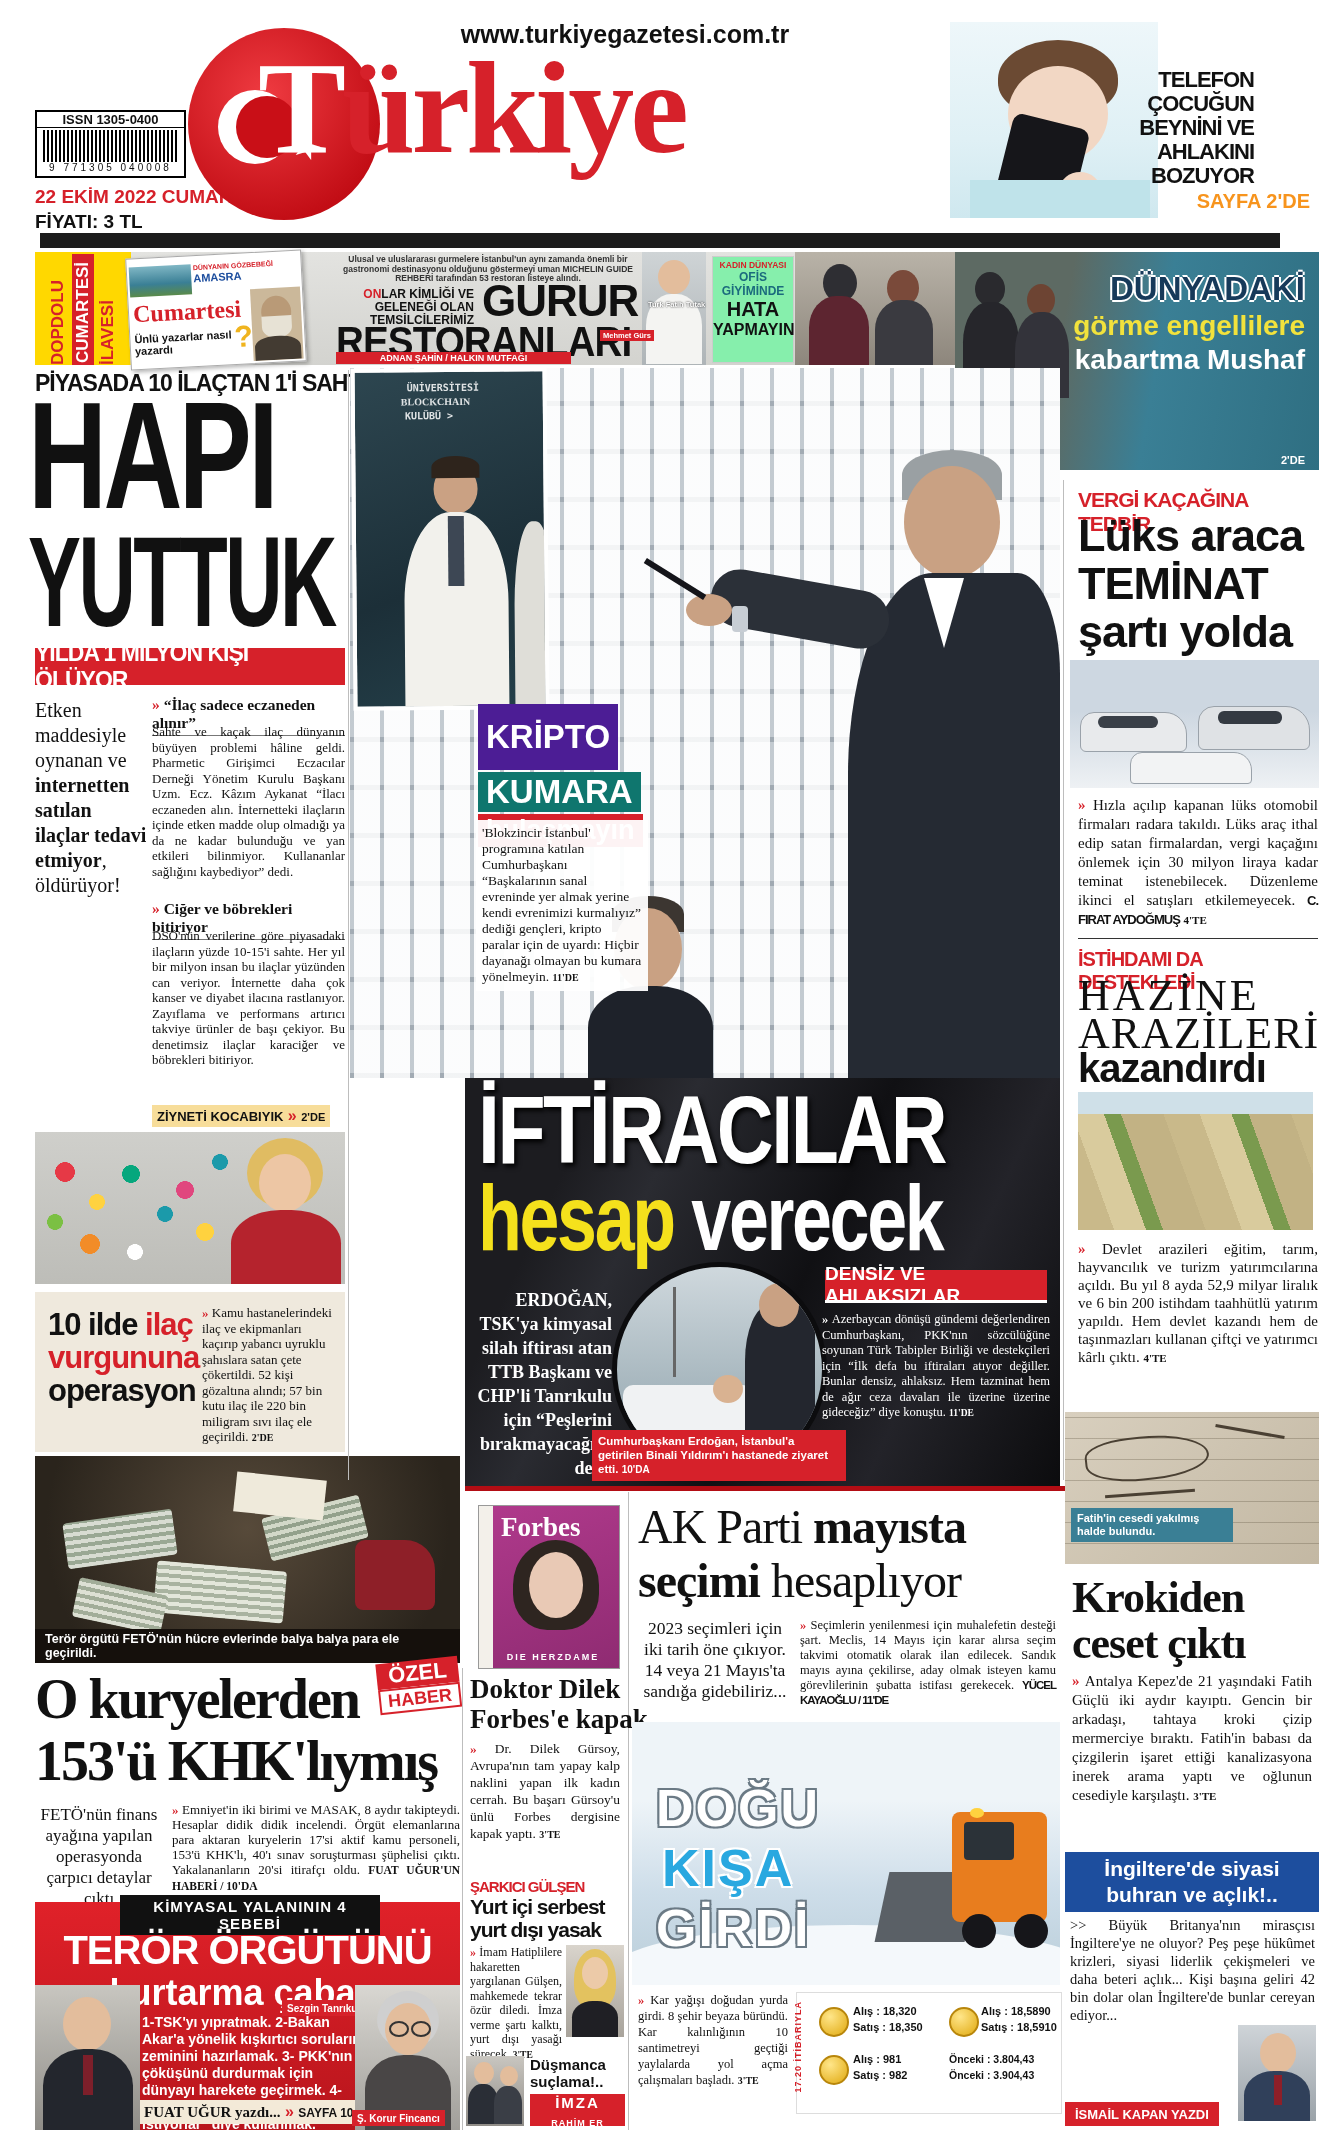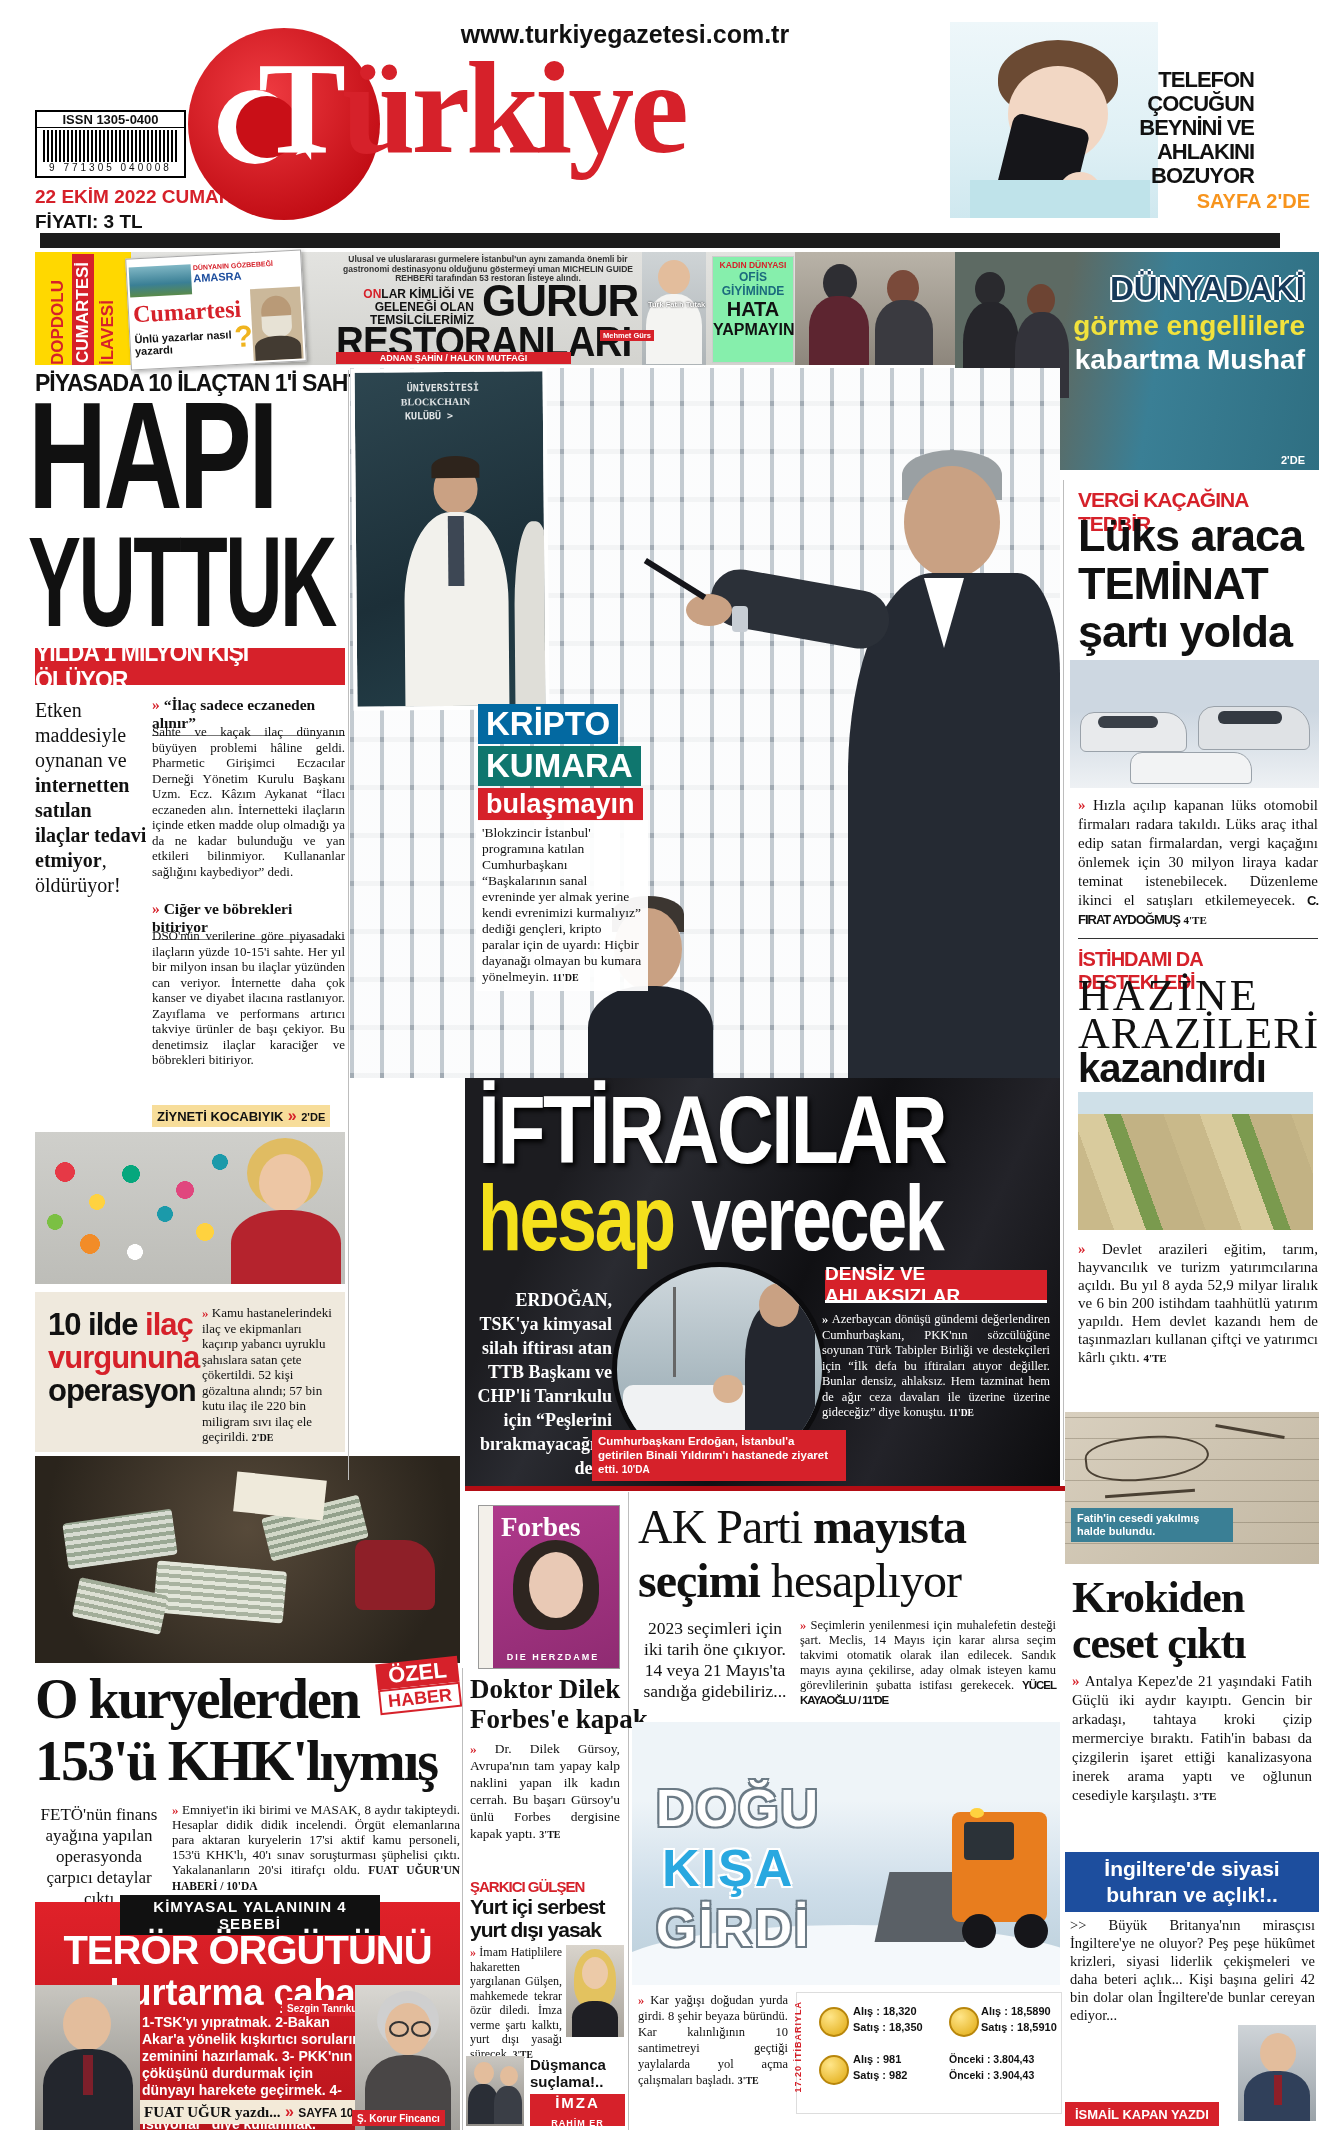--- a/index.html
+++ b/index.html
@@ -170,20 +170,21 @@
   <span class="b" style="font-size:10px">2'DE</span>
 </div>
 
 <div class="photo" style="left:35px;top:1456px;width:425px;height:207px;background:radial-gradient(circle at 50% 35%,#574a3a,#2a241c 80%)">
   <div style="position:absolute;left:30px;top:60px;width:110px;height:46px;border-radius:4px;transform:rotate(-8deg);background:rep;background:repeating-linear-gradient(0deg,#d8dcd2 0 4px,#9aa894 4px 8px)"></div>
   <div style="position:absolute;left:120px;top:110px;width:130px;height:52px;border-radius:4px;transform:rotate(5deg);background:repeating-linear-gradient(0deg,#e3e6da 0 4px,#a9b3a0 4px 8px)"></div>
   <div style="position:absolute;left:230px;top:50px;width:100px;height:44px;border-radius:4px;transform:rotate(-14deg);background:repeating-linear-gradient(0deg,#d2d8c8 0 4px,#93a18c 4px 8px)"></div>
   <div style="position:absolute;left:40px;top:130px;width:90px;height:40px;border-radius:4px;transform:rotate(12deg);background:repeating-linear-gradient(0deg,#dde0d4 0 4px,#a2ad99 4px 8px)"></div>
   <div style="position:absolute;left:320px;top:84px;width:80px;height:70px;border-radius:10px 30px 8px 8px;background:#8e1f28"></div>
   <div style="position:absolute;left:200px;top:20px;width:90px;height:40px;background:#efeadb;transform:rotate(6deg)"></div>
+  <div class="b wh" style="position:absolute;left:0;bottom:0;width:100%;box-sizing:border-box;background:#15100c;padding:3px 10px;font-size:12.5px">Terör örgütü FETÖ'nün hücre evlerinde balya balya para ele geçirildi.</div>
 </div>
 
 <div class="abs serif b" style="left:35px;top:1668px;font-size:56px;line-height:62px;letter-spacing:-2px">O kuryelerden</div>
 <div class="abs serif b" style="left:35px;top:1730px;font-size:56px;line-height:62px;letter-spacing:-2px">153'ü KHK'lıymış</div>
 <div class="abs" style="left:378px;top:1660px;width:82px;height:56px;transform:rotate(-6deg);text-align:center">
   <div class="b wh" style="background:#d6212a;font-size:22px">ÖZEL</div>
   <div class="b red" style="background:#fff;border:2px solid #d6212a;font-size:18px">HABER</div>
 </div>
 <div class="abs serif ctr" style="left:35px;top:1804px;width:128px;font-size:17px;line-height:21px">FETÖ'nün finans ayağına yapılan operasyonda çarpıcı detaylar çıktı</div>
 <div class="abs serif just chev" style="left:172px;top:1802px;width:288px;font-size:13px;line-height:15px">
@@ -240,21 +241,21 @@
   <div class="b wh" style="position:absolute;left:46px;top:24px;font-size:10px;opacity:.85;font-family:Liberation Serif, serif">BLOCKCHAIN</div>
   <div class="b wh" style="position:absolute;left:50px;top:38px;font-size:10px;opacity:.85;font-family:'DejaVu Sans Mono',monospace">KULÜBÜ &gt;</div>
   <div class="head" style="left:78px;top:92px;width:44px;height:50px;background:#caa183"></div>
   <div style="position:absolute;left:76px;top:84px;width:48px;height:22px;border-radius:50% 50% 0 0;background:#2e241c"></div>
   <div class="torso" style="left:48px;top:140px;width:104px;height:200px;background:#f2f1ec"></div>
   <div style="position:absolute;left:92px;top:144px;width:16px;height:70px;background:#3d4754"></div>
   <div class="torso" style="left:158px;top:150px;width:40px;height:190px;background:#dfded8"></div>
 </div>
 
 <div class="abs" style="left:478px;top:704px">
-  <div class="b wh" style="background:#0369a1;display:inline-block;font-size:33px;padding:1px 8px">KRİPTO</div><br>
+  <div class="b wh" style="background:#4c1d95;display:inline-block;font-size:33px;padding:14px 8px">KRİPTO</div><br>
   <div class="b wh" style="background:#0f766e;display:inline-block;font-size:33px;padding:1px 8px;margin-top:2px">KUMARA</div><br>
   <div class="b wh" style="background:#d6212a;display:inline-block;font-size:27px;padding:1px 8px;margin-top:2px">bulaşmayın</div>
 </div>
 <div class="abs serif" style="left:476px;top:820px;width:160px;background:rgba(255,255,255,.95);padding:5px 6px;font-size:13.5px;line-height:16px">
   <span>'Blokzincir İstanbul' programına katılan Cumhurbaşkanı “Başkalarının sanal evreninde yer almak yerine kendi evrenimizi kurmalıyız” dediği gençleri, kripto paralar için de uyardı: Hiçbir dayanağı olmayan bu kumara yönelmeyin.</span>
   <span class="b" style="font-size:10px">11'DE</span>
 </div>
 
 <div class="abs" style="left:465px;top:1078px;width:595px;height:408px;background:linear-gradient(115deg,#1c1c20 0 18%,#2a2b31 30%,#101013 55%,#232329 75%,#0c0c0e)"></div>
 <div class="abs b wh" style="left:478px;top:1082px;font-size:96px;line-height:96px;letter-spacing:-3px;transform:scale(.82,1);transform-origin:0 0;text-shadow:3px 3px 6px #000">İFTİRACILAR</div>

